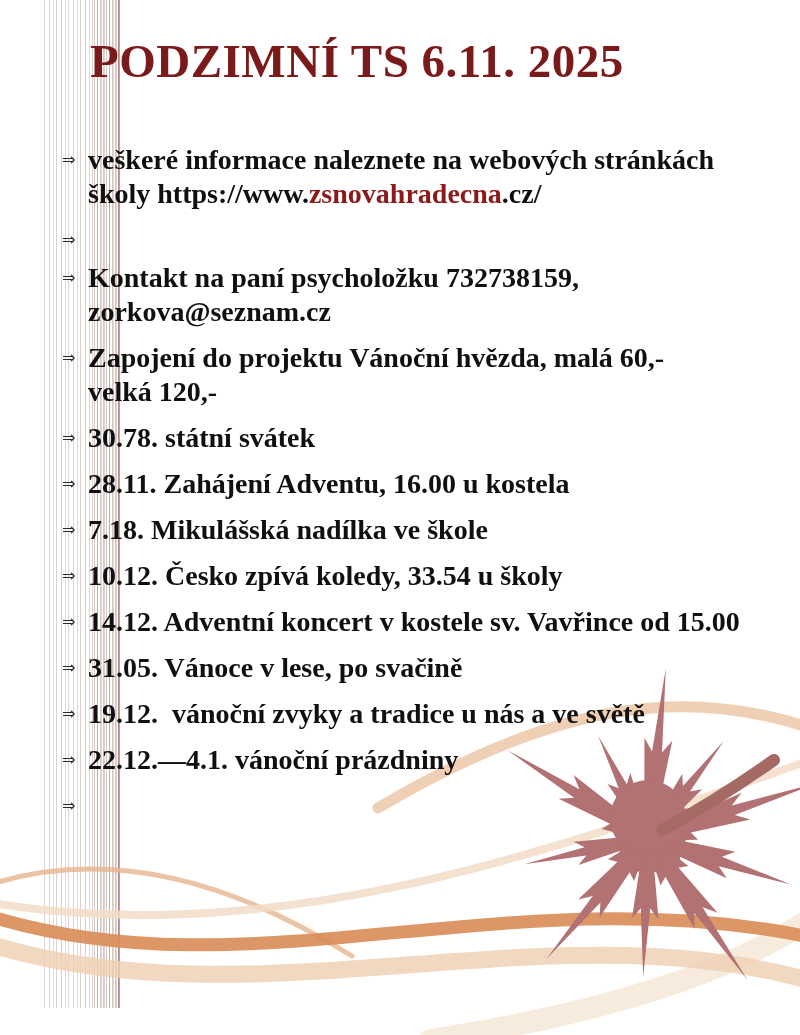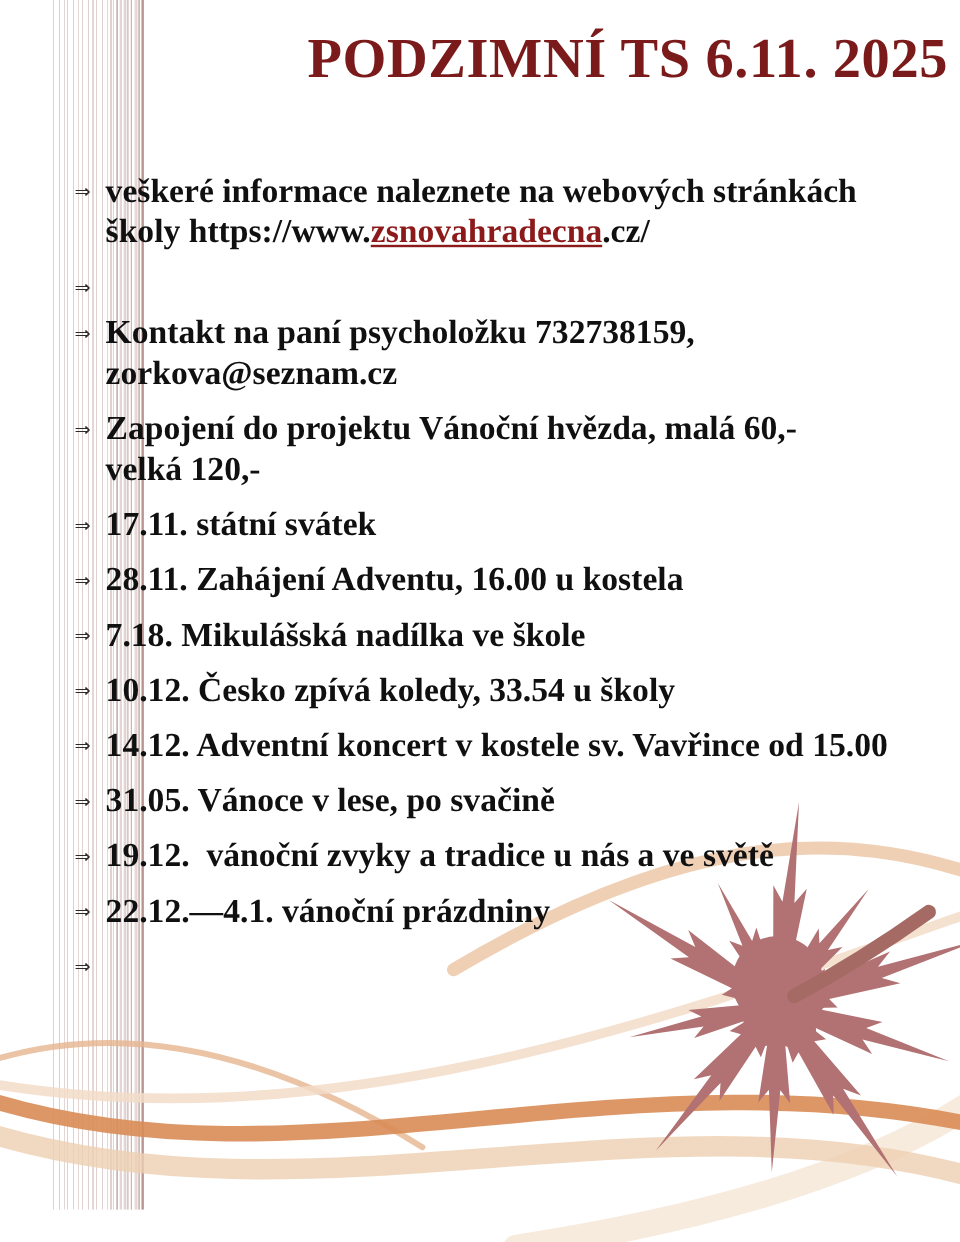--- a/index.html
+++ b/index.html
@@ -11,29 +11,29 @@
     background:repeating-linear-gradient(90deg,
       rgba(183,154,149,0) 0 2px,  rgba(183,154,149,.45) 2px 3px,
       rgba(183,154,149,0) 3px 7px, rgba(160,120,114,.35) 7px 8px,
       rgba(183,154,149,0) 8px 11px, rgba(205,182,178,.55) 11px 12px);}
   .stripes::after{content:"";position:absolute;top:0;bottom:0;right:0;width:24px;
     background:repeating-linear-gradient(90deg, rgba(160,115,108,.40) 0 1px, rgba(0,0,0,0) 1px 3px);
     border-right:2px solid rgba(153,98,92,.6);}
 
   .decor{position:absolute;left:0;top:0;z-index:1;}
 
-  .title{position:absolute;top:22px;left:90px;width:700px;margin:0;z-index:2;
-    text-align:right;font-size:47px;font-weight:bold;color:#7b1a1a;letter-spacing:.5px;}
+  .title{position:absolute;top:34px;left:90px;width:700px;margin:0;z-index:2;
+    text-align:left;font-size:47px;font-weight:bold;color:#7b1a1a;letter-spacing:.5px;}
 
   .list{position:absolute;left:62px;top:143px;width:708px;z-index:2;}
   .item{display:flex;align-items:flex-start;margin-bottom:12px;}
   .bullet{flex:0 0 26px;font-size:16px;color:#2b2b2b;padding-top:7px;
     font-family:"DejaVu Sans","Liberation Sans",sans-serif;}
   .item-text{font-size:28px;line-height:34px;font-weight:bold;color:#101010;white-space:pre-wrap;}
-  .weblink{color:#8c1a1a;text-decoration:underline;cursor:pointer;}
+  .weblink{color:#8c1a1a;cursor:pointer;}
 </style>
 </head>
 <body>
 
 <div class="page">
 
   <div class="stripes"></div>
 
   <svg class="decor" width="800" height="1035" viewBox="0 0 800 1035" aria-hidden="true">
     <g fill="none" stroke-linecap="round">
@@ -84,21 +84,21 @@
     </div>
 
     <div class="item">
       <span class="bullet">⇒</span>
       <span class="item-text">Zapojení do projektu Vánoční hvězda, malá 60,-
 velká 120,-</span>
     </div>
 
     <div class="item">
       <span class="bullet">⇒</span>
-      <span class="item-text">17.11. státní svátek</span>
+      <span class="item-text">30.78. státní svátek</span>
     </div>
 
     <div class="item">
       <span class="bullet">⇒</span>
       <span class="item-text">28.11. Zahájení Adventu, 16.00 u kostela</span>
     </div>
 
     <div class="item">
       <span class="bullet">⇒</span>
       <span class="item-text">7.18. Mikulášská nadílka ve škole</span>

